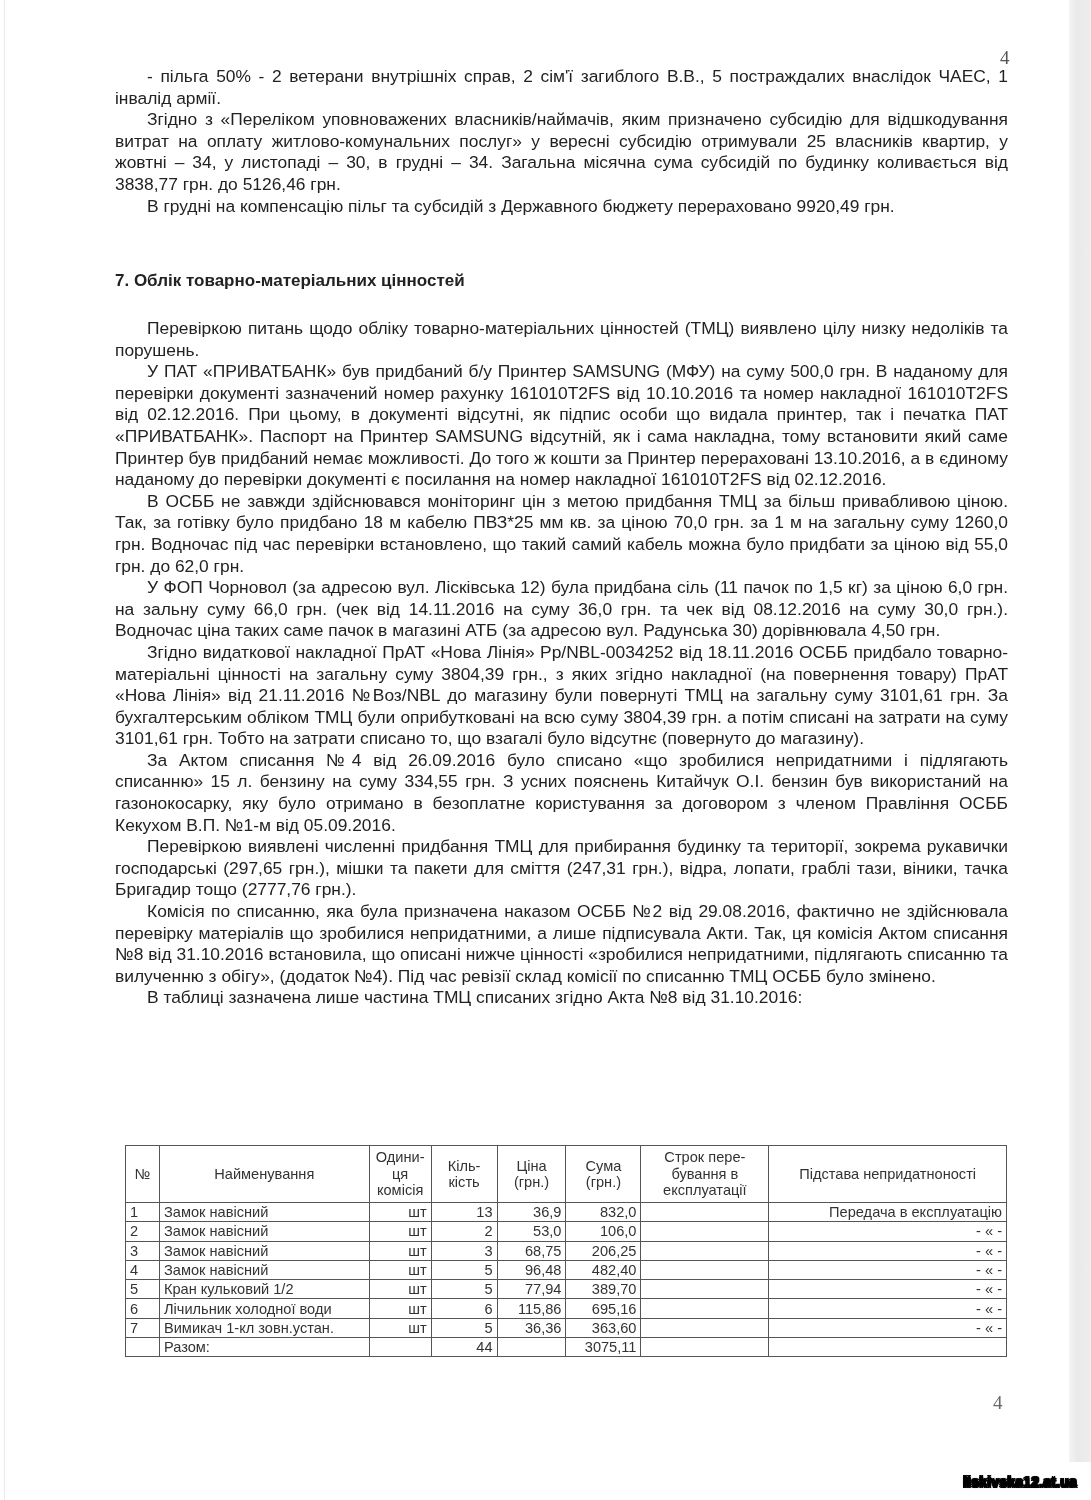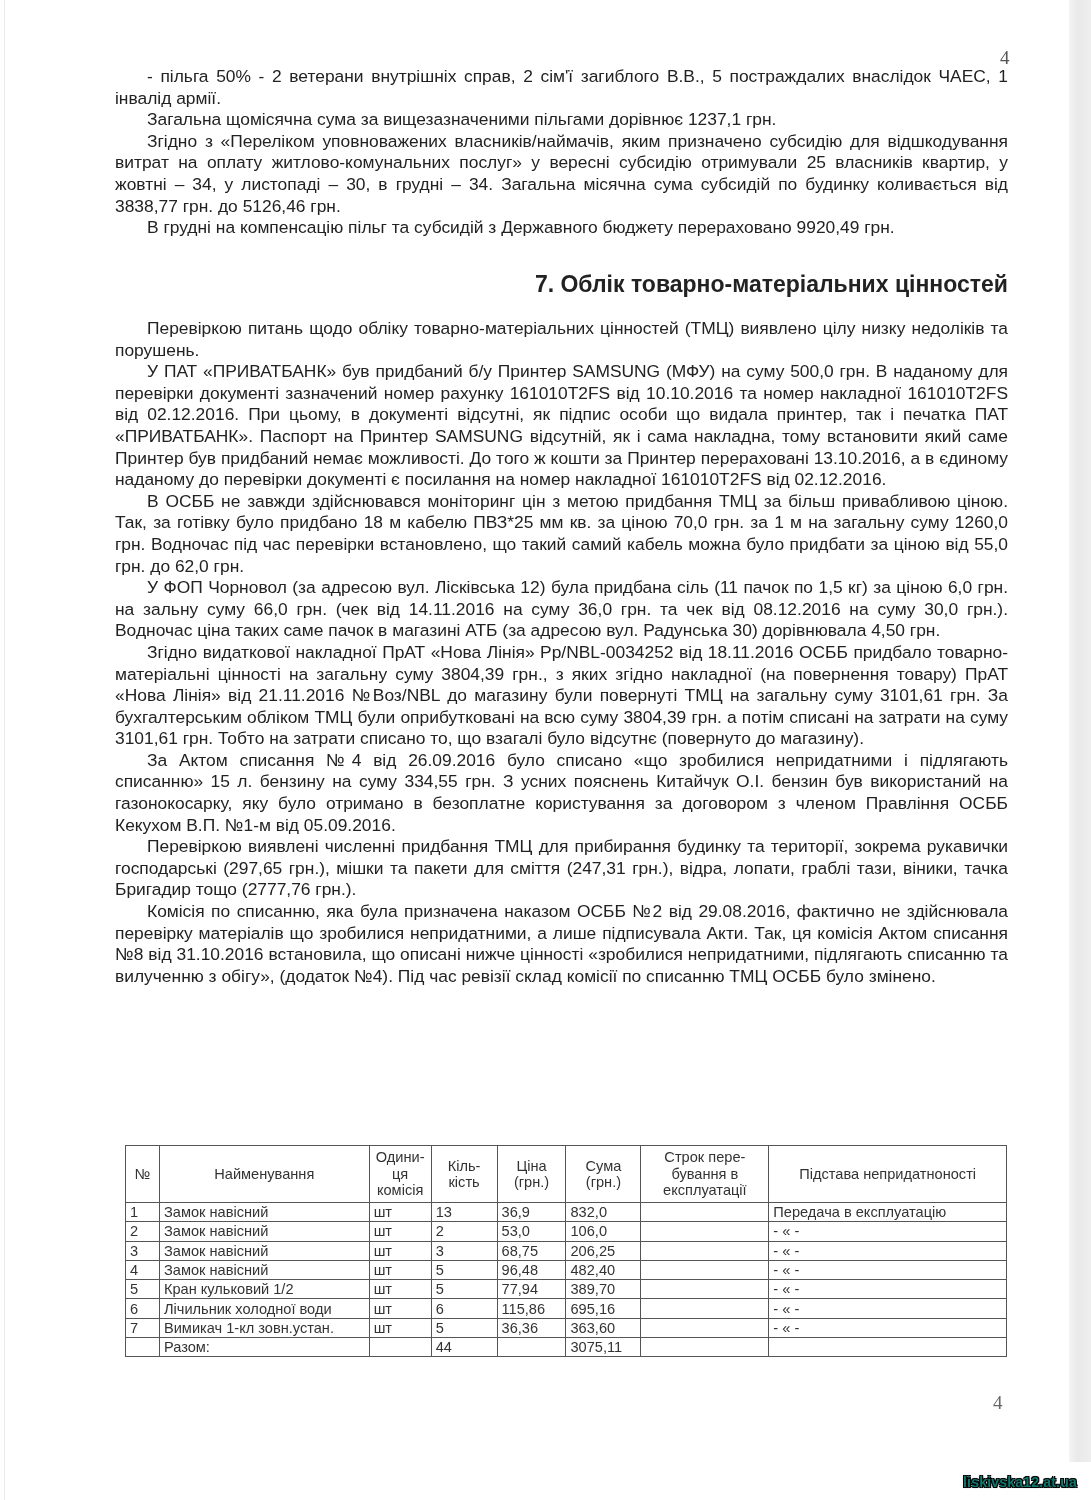--- a/index.html
+++ b/index.html
@@ -9,59 +9,59 @@
     font-family: "Liberation Sans", sans-serif;
   }
   .page { position: absolute; left: 0; top: 0; width: 1091px; height: 1500px; }
   .left-edge { position: absolute; left: 4px; top: 0; width: 1px; height: 1500px; background: #f1e6ea; }
   .right-strip { position: absolute; left: 1069px; top: 0; width: 22px; height: 1462px;
     background: linear-gradient(to right, #f4f4f4, #e9e9e9 40%, #eeeeee); }
   .page-num-top { position: absolute; left: 1000px; top: 47px; font-family: "Liberation Serif", serif; font-size: 19px; color: #555; }
   .page-num-bottom { position: absolute; left: 993px; top: 1392px; font-family: "Liberation Serif", serif; font-size: 19px; color: #666; }
   .text-block { position: absolute; left: 115px; width: 893px; font-size: 17.4px; line-height: 21.6px; text-align: justify; }
   .p { margin: 0; text-indent: 32px; }
-  .heading { position: absolute; left: 115px; width: 893px; top: 271px; text-align: right; font-weight: bold; font-size: 23px; }
+  .heading { position: absolute; left: 115px; width: 893px; top: 271px; text-align: left; font-weight: bold; font-size: 17px; }
   table.tmc { position: absolute; left: 125px; top: 1145px; width: 882px; border-collapse: collapse;
     font-size: 14.6px; color: #333; }
   table.tmc th, table.tmc td { border: 1px solid #555; padding: 0 4px; }
   table.tmc th { font-weight: normal; text-align: center; line-height: 16.5px; height: 56px; vertical-align: middle; }
   table.tmc td { height: 18.3px; line-height: 18px; }
-  td.c { text-align: left; }
+  td.c { text-align: right; }
   td.l { text-align: left; }
   .watermark { position: absolute; left: 963px; top: 1474px; font-family: "Liberation Sans", sans-serif; font-weight: bold;
-    font-size: 14px; color: #0f766e; letter-spacing: 0.2px;
+    font-size: 14px; color: #000000; letter-spacing: 0.2px;
     text-shadow: -1px -1px 0 #000, 1px -1px 0 #000, -1px 1px 0 #000, 1px 1px 0 #000, 0 0 2px #000; }
 </style>
 </head>
 <body>
 
 <div class="page">
   <div class="left-edge"></div>
   <div class="right-strip"></div>
 
   <div class="page-num-top">4</div>
 
   <div class="text-block" style="top:66px;">
     <p class="p">- пільга 50% - 2 ветерани внутрішніх справ, 2  сім'ї загиблого В.В., 5 постраждалих внаслідок ЧАЕС, 1 інвалід армії.</p>
-    <p class="p">Загальна щомісячна сума за вищезазначеними пільгами дорівнює 1237,1 грн.</p>
     <p class="p">Згідно з «Переліком уповноважених власників/наймачів, яким призначено субсидію для відшкодування витрат на оплату житлово-комунальних послуг» у вересні субсидію отримували 25 власників квартир, у жовтні – 34, у листопаді – 30, в грудні – 34. Загальна місячна сума субсидій по будинку коливається від 3838,77 грн. до 5126,46 грн.</p>
     <p class="p">В грудні на компенсацію пільг та субсидій з Державного бюджету перераховано 9920,49 грн.</p>
   </div>
 
   <div class="heading">7. Облік товарно-матеріальних цінностей</div>
 
   <div class="text-block" style="top:318px;">
     <p class="p">Перевіркою питань щодо обліку товарно-матеріальних цінностей (ТМЦ) виявлено цілу низку недоліків та порушень.</p>
     <p class="p">У ПАТ «ПРИВАТБАНК» був придбаний б/у Принтер SAMSUNG (МФУ) на суму 500,0 грн. В наданому для перевірки документі зазначений номер рахунку 161010T2FS від 10.10.2016 та номер накладної 161010T2FS від 02.12.2016. При цьому, в документі  відсутні, як підпис особи що видала принтер, так і печатка ПАТ «ПРИВАТБАНК». Паспорт на Принтер SAMSUNG відсутній, як і сама накладна, тому встановити який саме Принтер був придбаний немає можливості. До того ж кошти за Принтер перераховані 13.10.2016, а в єдиному наданому до перевірки документі є посилання на номер накладної 161010T2FS від 02.12.2016.</p>
     <p class="p">В ОСББ не завжди здійснювався моніторинг цін з метою придбання ТМЦ за більш привабливою ціною. Так, за готівку було придбано 18 м кабелю ПВЗ*25 мм кв. за ціною 70,0 грн. за 1 м на загальну суму 1260,0 грн. Водночас під час перевірки встановлено, що такий самий кабель можна було придбати за ціною від 55,0 грн. до 62,0 грн.</p>
     <p class="p">У ФОП Чорновол (за адресою вул. Лісківська 12) була придбана сіль (11 пачок по 1,5 кг) за ціною 6,0 грн. на зальну суму 66,0 грн. (чек від 14.11.2016 на суму 36,0 грн. та чек від 08.12.2016 на суму 30,0 грн.). Водночас ціна таких саме пачок в магазині АТБ (за адресою вул. Радунська 30) дорівнювала 4,50 грн.</p>
     <p class="p">Згідно видаткової накладної ПрАТ «Нова Лінія» Рр/NBL-0034252 від 18.11.2016 ОСББ придбало товарно-матеріальні цінності на загальну суму 3804,39 грн., з яких згідно накладної (на повернення товару) ПрАТ «Нова Лінія» від 21.11.2016 №Воз/NBL до магазину були повернуті ТМЦ на загальну суму 3101,61 грн. За бухгалтерським обліком ТМЦ були оприбутковані на всю суму 3804,39 грн. а потім списані на затрати на суму 3101,61 грн. Тобто на затрати списано то, що взагалі було відсутнє (повернуто до магазину).</p>
     <p class="p">За Актом списання №4 від 26.09.2016 було списано «що зробилися непридатними і підлягають списанню» 15 л. бензину на суму 334,55 грн. З усних пояснень Китайчук О.І. бензин був використаний на газонокосарку, яку було отримано в безоплатне користування за договором з членом Правління ОСББ Кекухом В.П. №1-м від  05.09.2016.</p>
     <p class="p">Перевіркою виявлені численні придбання ТМЦ для прибирання будинку та території, зокрема рукавички господарські (297,65 грн.), мішки та пакети для сміття (247,31 грн.), відра, лопати, граблі тази, віники, тачка Бригадир тощо (2777,76 грн.).</p>
     <p class="p">Комісія по списанню, яка була призначена наказом ОСББ №2 від 29.08.2016, фактично не здійснювала перевірку матеріалів що зробилися непридатними, а лише підписувала Акти. Так, ця комісія Актом списання №8 від 31.10.2016 встановила, що описані нижче цінності «зробилися непридатними, підлягають списанню та вилученню з обігу», (додаток №4). Під час ревізії склад комісії по списанню ТМЦ ОСББ було змінено.</p>
+    <p class="p">В  таблиці зазначена лише частина ТМЦ списаних згідно Акта №8 від 31.10.2016:</p>
   </div>
 
   <table class="tmc">
     <colgroup>
       <col style="width:34px">
         <col style="width:210px">
         <col style="width:62px">
         <col style="width:66px">
       <col style="width:69px">
         <col style="width:75px">

